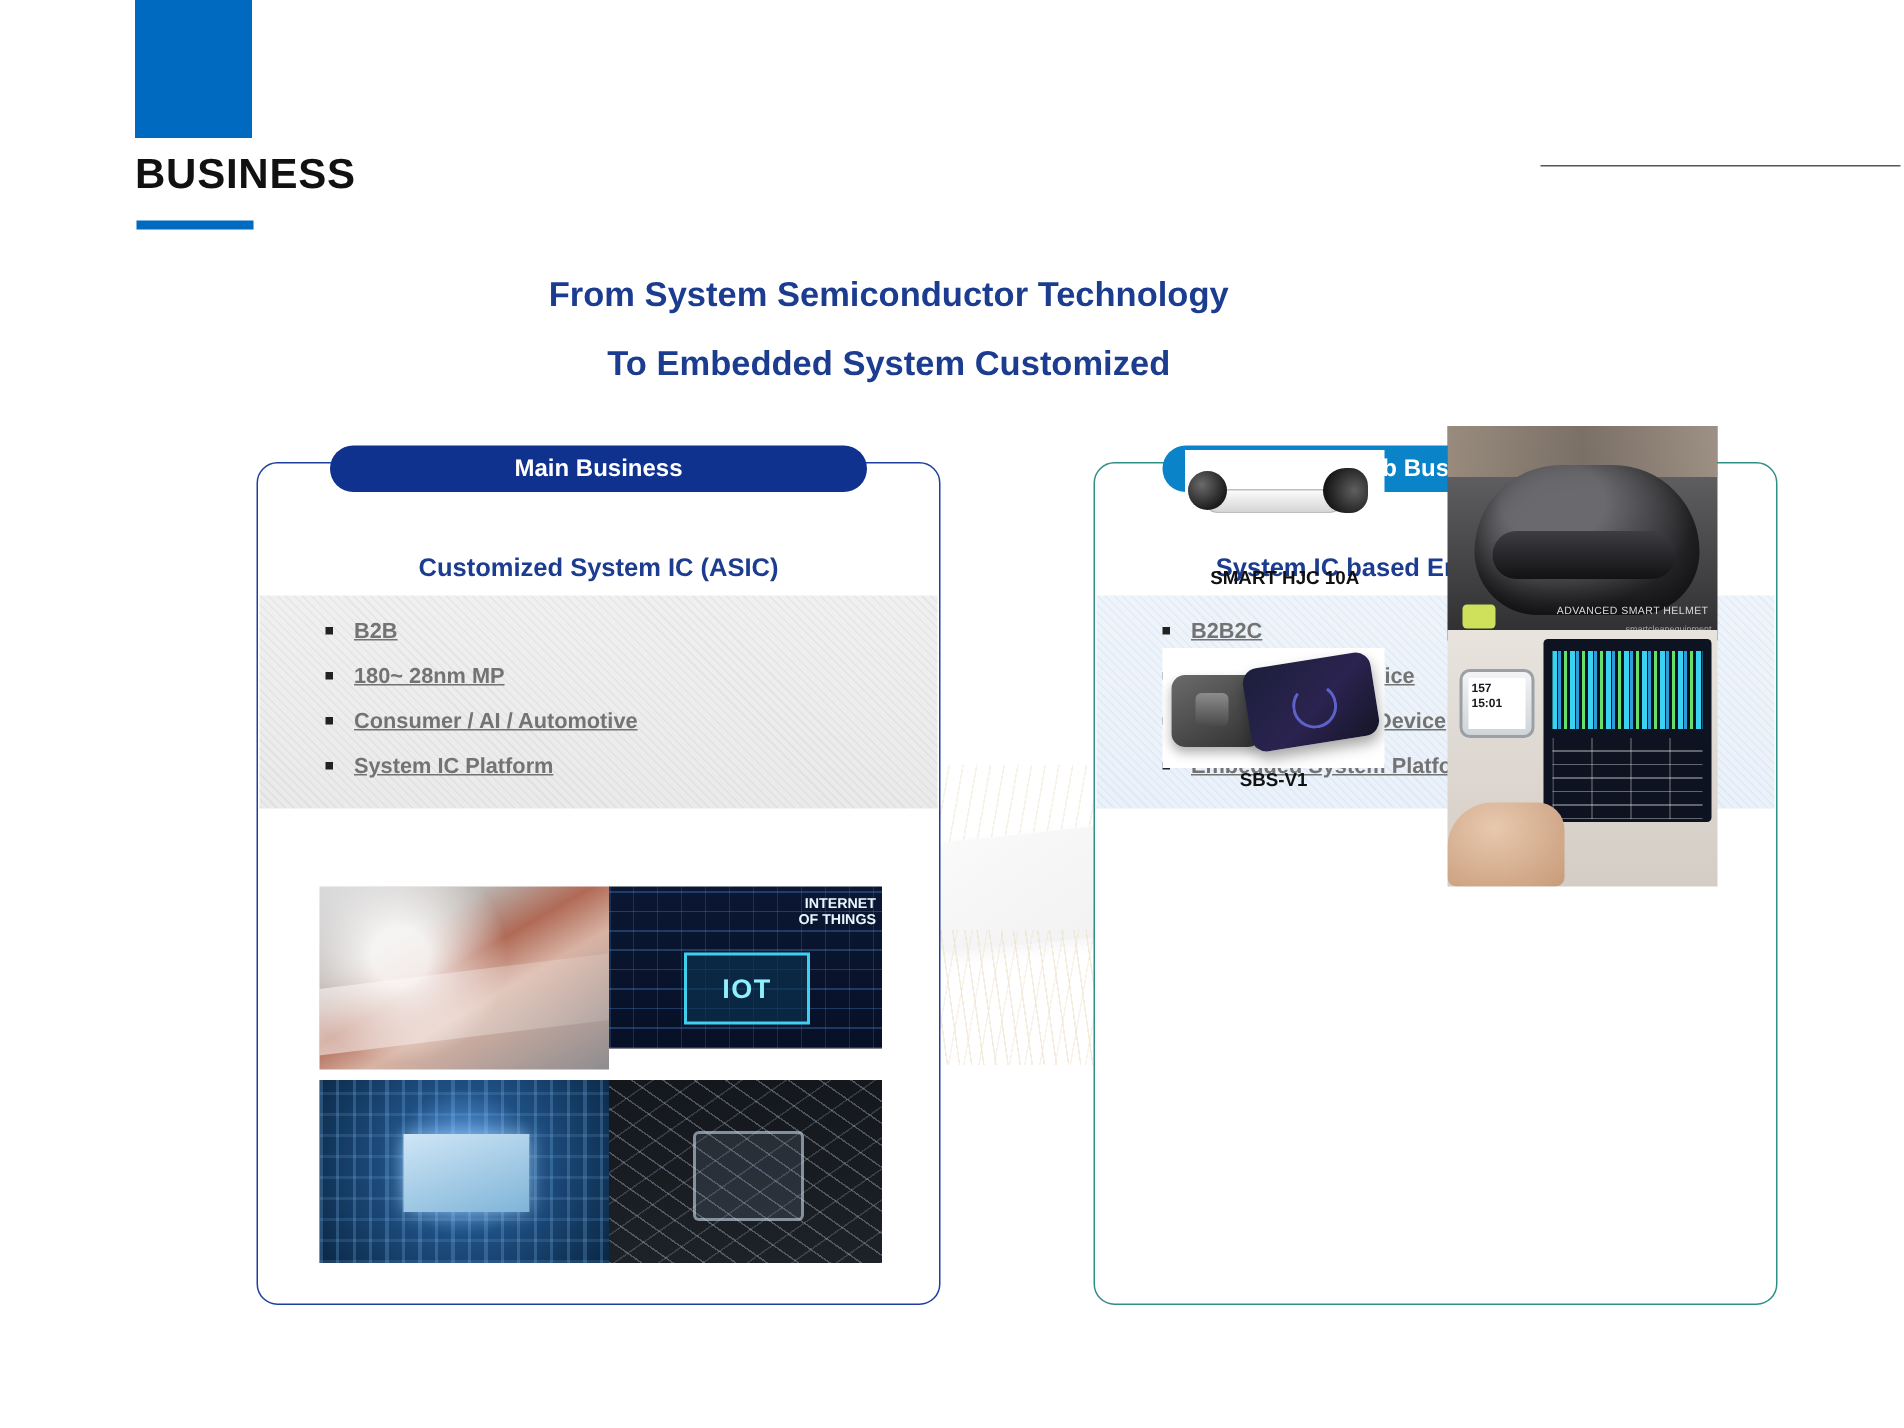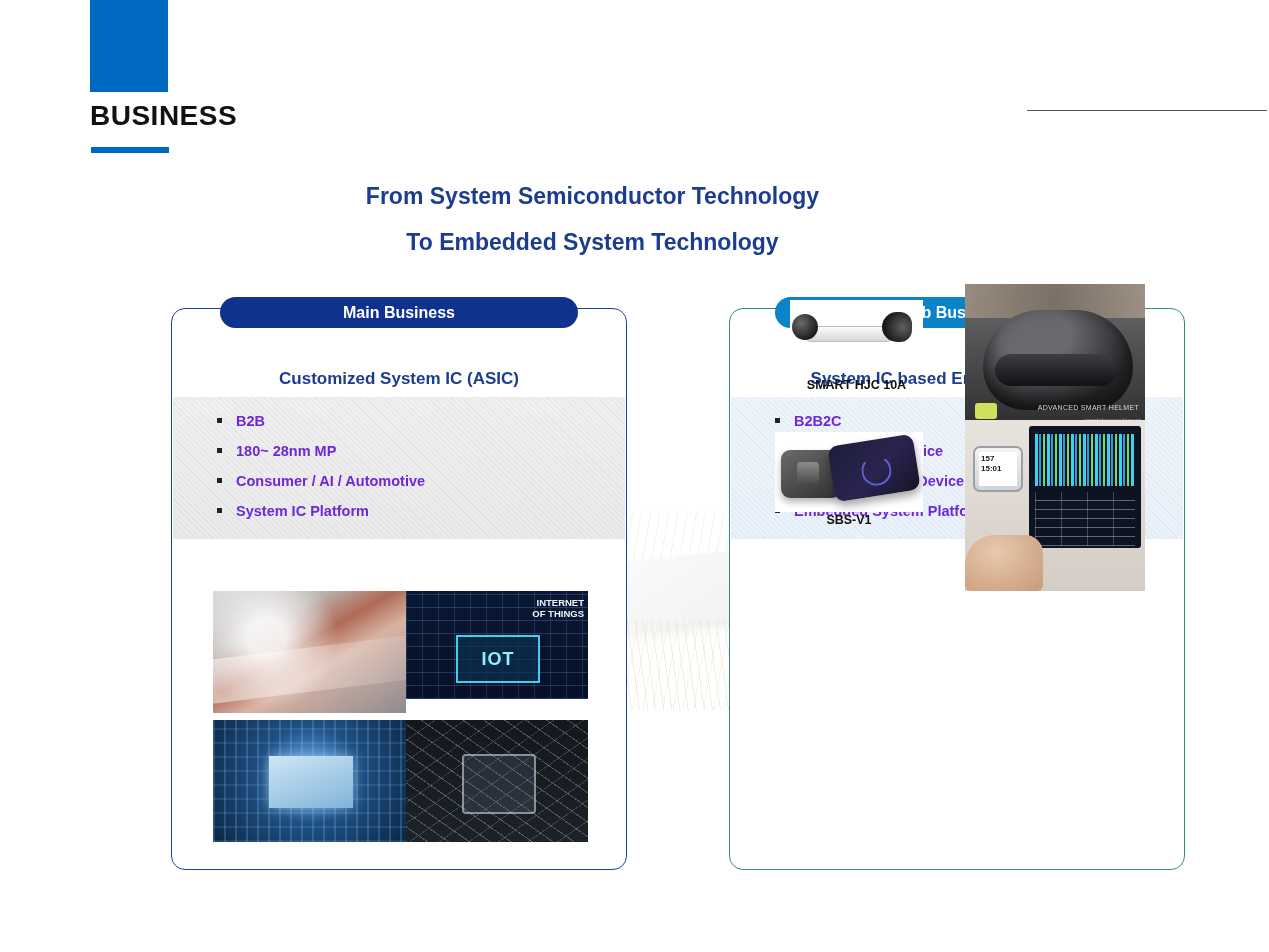--- a/index.html
+++ b/index.html
@@ -133,24 +133,25 @@
     position: absolute;
     left: 42px;
     top: 97px;
     margin: 0;
     padding: 0;
     list-style: none;
   }
   .bullets li {
     font-size: 14.5px;
     font-weight: bold;
-    color: #6d28d9;
+    color: #737373;
     line-height: 30px;
     position: relative;
     padding-left: 22px;
+    text-decoration: underline;
   }
   .bullets li::before {
     content: "";
     position: absolute;
     left: 3px;
     top: 12px;
     width: 5px;
     height: 5px;
     background: #222222;
   }
@@ -449,21 +450,21 @@
 </head>
 <body>
 
 <div class="header-block"></div>
 <div class="page-title">BUSINESS</div>
 <div class="title-underline"></div>
 <div class="header-rule"></div>
 
 <div class="headline">
   <div>From System Semiconductor Technology</div>
-  <div>To Embedded System Technology</div>
+  <div>To Embedded System Customized</div>
 </div>
 
 <div class="center-chip">
   <div class="legs-up"></div>
   <div class="body"></div>
   <div class="legs"></div>
 </div>
 
 <div class="panel main">
   <div class="panel-heading">Customized System IC (ASIC)</div>

